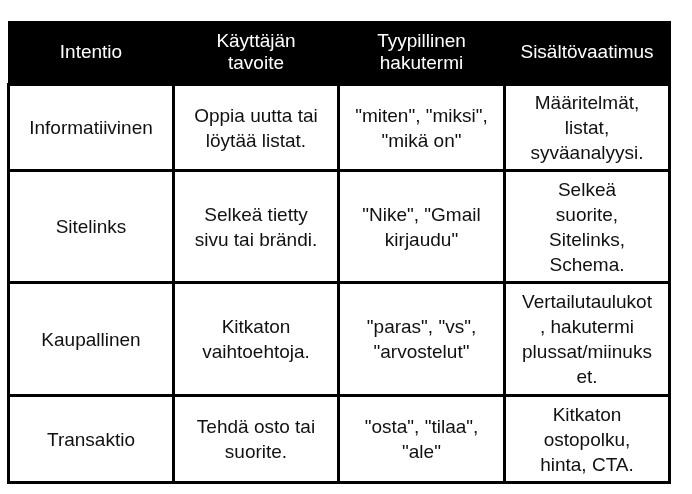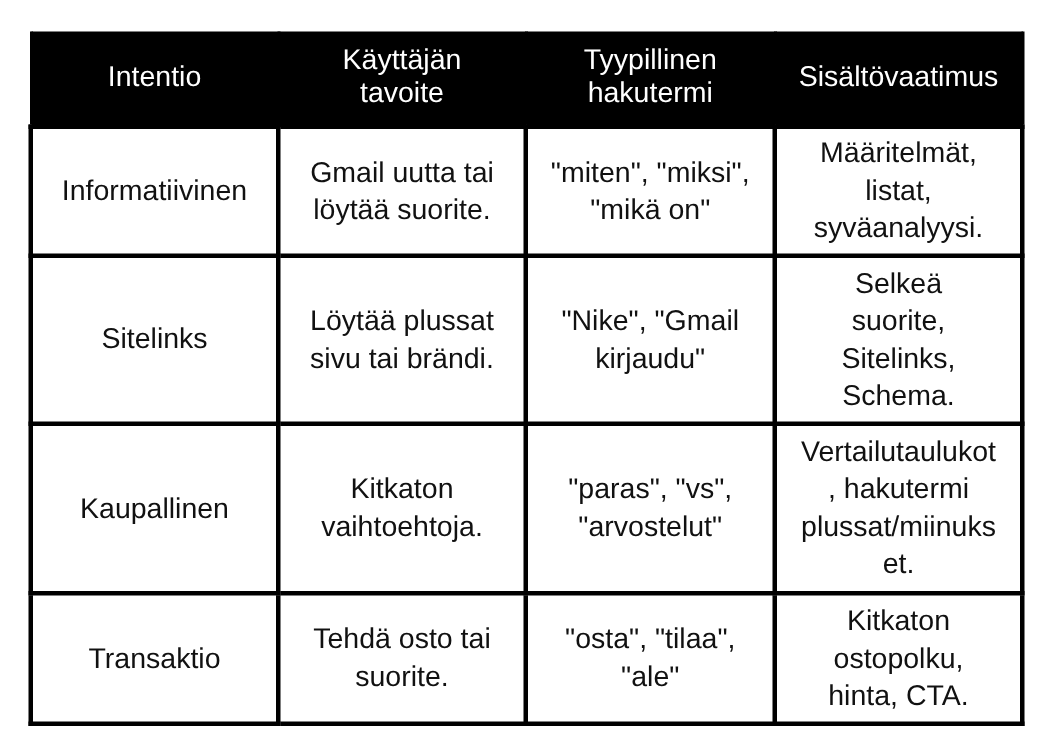--- a/index.html
+++ b/index.html
@@ -1,18 +1,18 @@
 <!DOCTYPE html>
 <html><head>
 <meta charset="utf-8">
 <style>
   html, body { margin:0; padding:0; background:#ffffff; }
   body { width:692px; height:494px; position:relative; overflow:hidden;
          font-family:"Liberation Sans", sans-serif; }
-  table.intent { position:absolute; left:19px; top:21px; width:661px; height:461px;
+  table.intent { position:absolute; left:7px; top:21px; width:661px; height:461px;
          border-collapse:collapse; table-layout:fixed; color:#111; }
   table.intent th { background:#000; color:#fff; font-weight:normal; font-size:19px;
          line-height:22px; text-align:center; vertical-align:middle; padding:0 4px;
          height:62px; border-left:2px solid #000; border-right:2px solid #000; }
   table.intent td { border:3px solid #000; font-size:19px; line-height:25px;
          text-align:center; vertical-align:middle; padding:0 4px; background:#fff; }
   .row1 { height:86px; } .row2 { height:112px; } .row3 { height:113px; } .row4 { height:87px; }
   span.line { display:block; }
 </style>
 </head>
@@ -42,39 +42,39 @@
         <span class="line">Sisältövaatimus</span>
       </th>
     </tr>
   </thead>
   <tbody>
     <tr class="row1">
       <td>
           <span class="line">Informatiivinen</span>
         </td>
       <td>
-        <span class="line">Gmail uutta tai</span>
-        <span class="line">löytää suorite.</span>
+        <span class="line">Oppia uutta tai</span>
+        <span class="line">löytää listat.</span>
         </td>
       <td>
         <span class="line">"miten", "miksi",</span>
         <span class="line">"mikä on"</span>
         </td>
       <td>
         <span class="line">Määritelmät,</span>
         <span class="line">listat,</span>
         <span class="line">syväanalyysi.</span>
         </td>
     </tr>
     <tr class="row2">
       <td>
           <span class="line">Sitelinks</span>
         </td>
       <td>
-        <span class="line">Löytää plussat</span>
+        <span class="line">Selkeä tietty</span>
         <span class="line">sivu tai brändi.</span>
         </td>
       <td>
         <span class="line">"Nike", "Gmail</span>
         <span class="line">kirjaudu"</span>
         </td>
       <td>
         <span class="line">Selkeä</span>
         <span class="line">suorite,</span>
         <span class="line">Sitelinks,</span>

